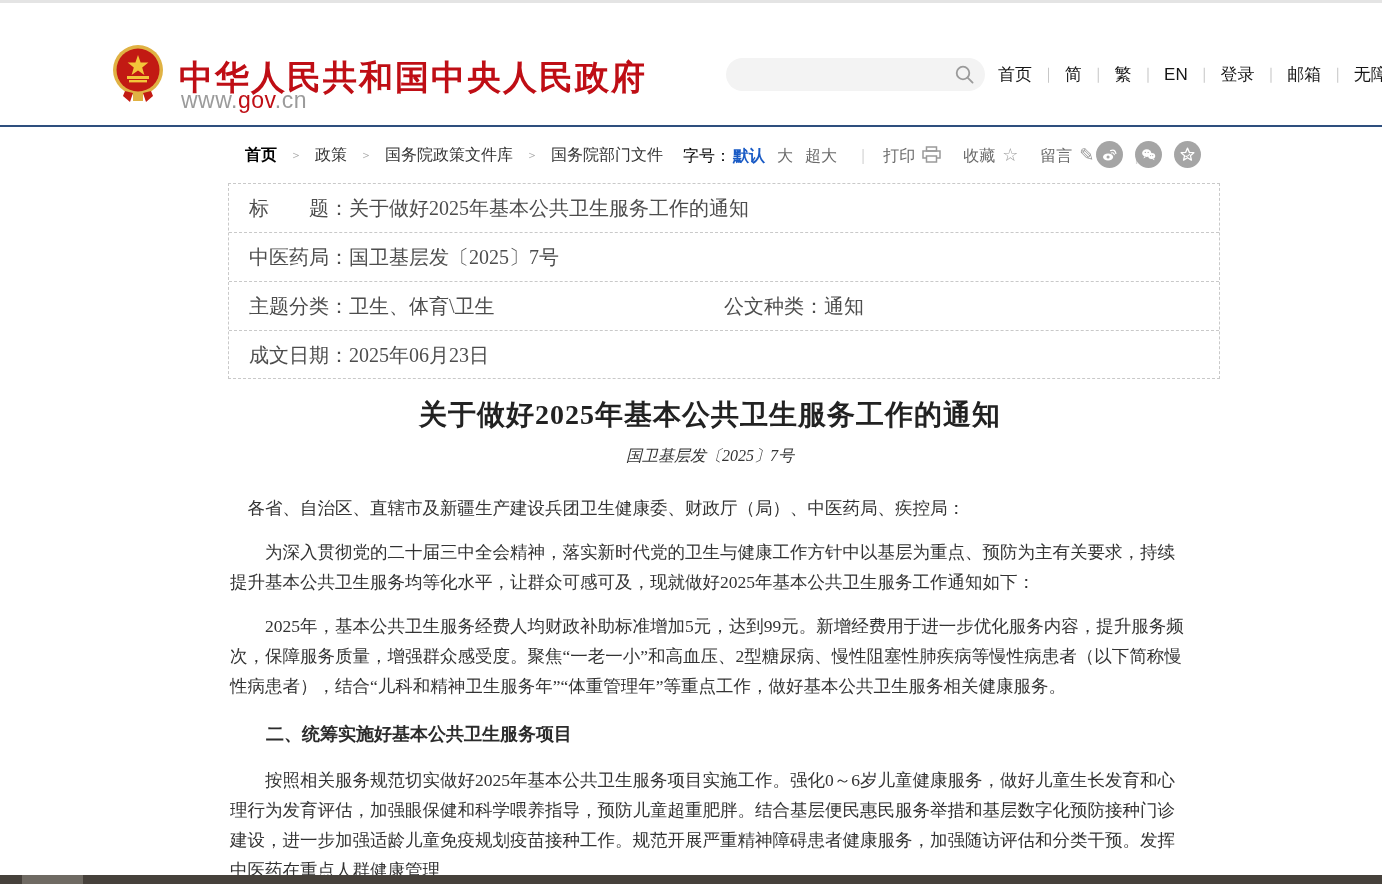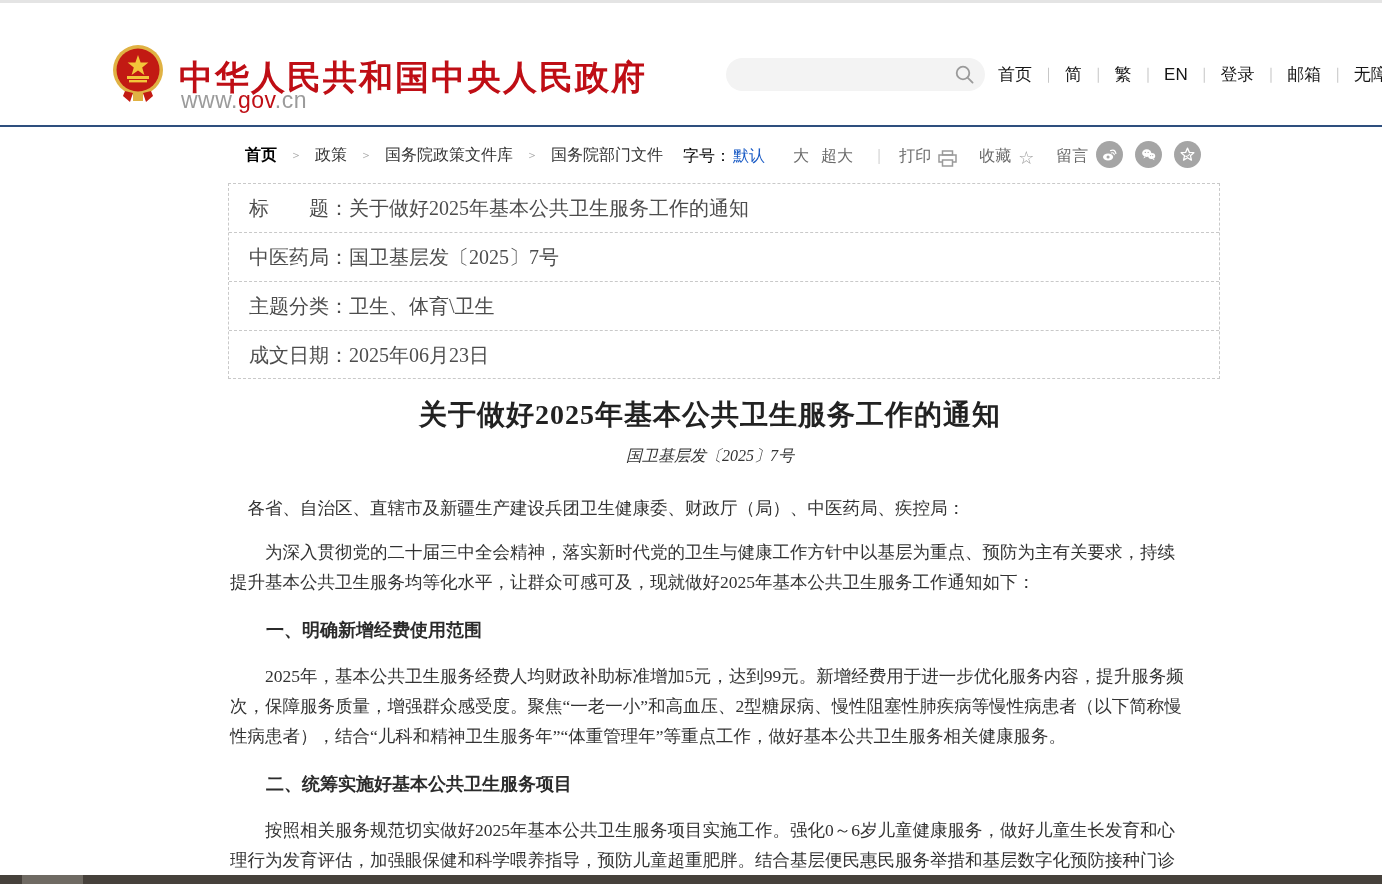--- a/index.html
+++ b/index.html
@@ -38,24 +38,24 @@
 
   
   .crumb-row { position:absolute; top:143px; left:0; width:100%; height:26px; }
   .breadcrumb { position:absolute; left:245px; top:2px; display:flex; align-items:center; font-size:16px; color:#333; }
   .breadcrumb .bc-home { font-weight:bold; color:#000; }
   .breadcrumb .bc-sep { color:#a9a9a9; font-size:12px; margin:0 13px; }
   .breadcrumb .bc-item { cursor:pointer; }
 
   .tools { position:absolute; left:683px; top:0; display:flex; align-items:center; height:26px; font-size:16px; color:#6b6b6b; }
   .tools .fs-label { color:#000000; }
-  .tools .fs-default { color:var(--link-blue); font-weight:normal; margin:0 22px 0 2px; cursor:pointer; }
+  .tools .fs-default { color:var(--link-blue); font-weight:bold; margin:0 6px 0 2px; cursor:pointer; }
   .tools .fs-opt { color:#6b6b6b; margin:0 6px; cursor:pointer; }
   .tools .bar { color:#d9d9d9; margin:0 18px; }
-  .tools .tool { display:flex; align-items:flex-end; cursor:pointer; margin-right:22px; white-space:nowrap; }
+  .tools .tool { display:flex; align-items:flex-start; cursor:pointer; margin-right:22px; white-space:nowrap; }
   .tools .tool .glyph { margin-left:7px; color:#9a9a9a; font-size:18px; line-height:1; }
   .share-icons { position:absolute; left:1096px; top:-2px; display:flex; }
   .share-circle {
     width:27px; height:27px; border-radius:50%; background:#a5a5a5; margin-right:12px;
     display:flex; align-items:center; justify-content:center; cursor:pointer;
   }
 
   
   .meta-box {
     position:absolute; left:228px; top:183px; width:992px; height:196px;
@@ -215,36 +215,39 @@
       <div class="meta-cell left">
         <span class="meta-label">中医药局：</span>
         <span class="meta-value">国卫基层发〔2025〕7号</span>
       </div>
     </div>
     <div class="meta-row">
       <div class="meta-cell left">
         <span class="meta-label">主题分类：</span>
         <span class="meta-value">卫生、体育\卫生</span>
       </div>
+      <div class="meta-cell right">
+        <span class="meta-label">公文种类：</span>
+        <span class="meta-value">通知</span>
+      </div>
     </div>
     <div class="meta-row">
       <div class="meta-cell left">
         <span class="meta-label">成文日期：</span>
         <span class="meta-value">2025年06月23日</span>
       </div>
     </div>
   </div>
 
   <div class="article">
     <div class="art-title">关于做好2025年基本公共卫生服务工作的通知</div>
     <div class="art-docnum">国卫基层发〔2025〕7号</div>
     <div class="art-body">
       <p class="blk salutation">各省、自治区、直辖市及新疆生产建设兵团卫生健康委、财政厅（局）、中医药局、疾控局：</p>
       <p class="blk para">为深入贯彻党的二十届三中全会精神，落实新时代党的卫生与健康工作方针中以基层为重点、预防为主有关要求，持续提升基本公共卫生服务均等化水平，让群众可感可及，现就做好2025年基本公共卫生服务工作通知如下：</p>
-      <p class="blk heading">一、明确新增经费使用范围</p>
       <p class="blk para">2025年，基本公共卫生服务经费人均财政补助标准增加5元，达到99元。新增经费用于进一步优化服务内容，提升服务频次，保障服务质量，增强群众感受度。聚焦“一老一小”和高血压、2型糖尿病、慢性阻塞性肺疾病等慢性病患者（以下简称慢性病患者），结合“儿科和精神卫生服务年”“体重管理年”等重点工作，做好基本公共卫生服务相关健康服务。</p>
       <p class="blk heading">二、统筹实施好基本公共卫生服务项目</p>
       <p class="blk para">按照相关服务规范切实做好2025年基本公共卫生服务项目实施工作。强化0～6岁儿童健康服务，做好儿童生长发育和心理行为发育评估，加强眼保健和科学喂养指导，预防儿童超重肥胖。结合基层便民惠民服务举措和基层数字化预防接种门诊建设，进一步加强适龄儿童免疫规划疫苗接种工作。规范开展严重精神障碍患者健康服务，加强随访评估和分类干预。发挥中医药在重点人群健康管理</p>
     </div>
   </div>
 
   <div class="hscrollbar">
     <div class="hscroll-thumb"></div>
   </div>
 </div>

